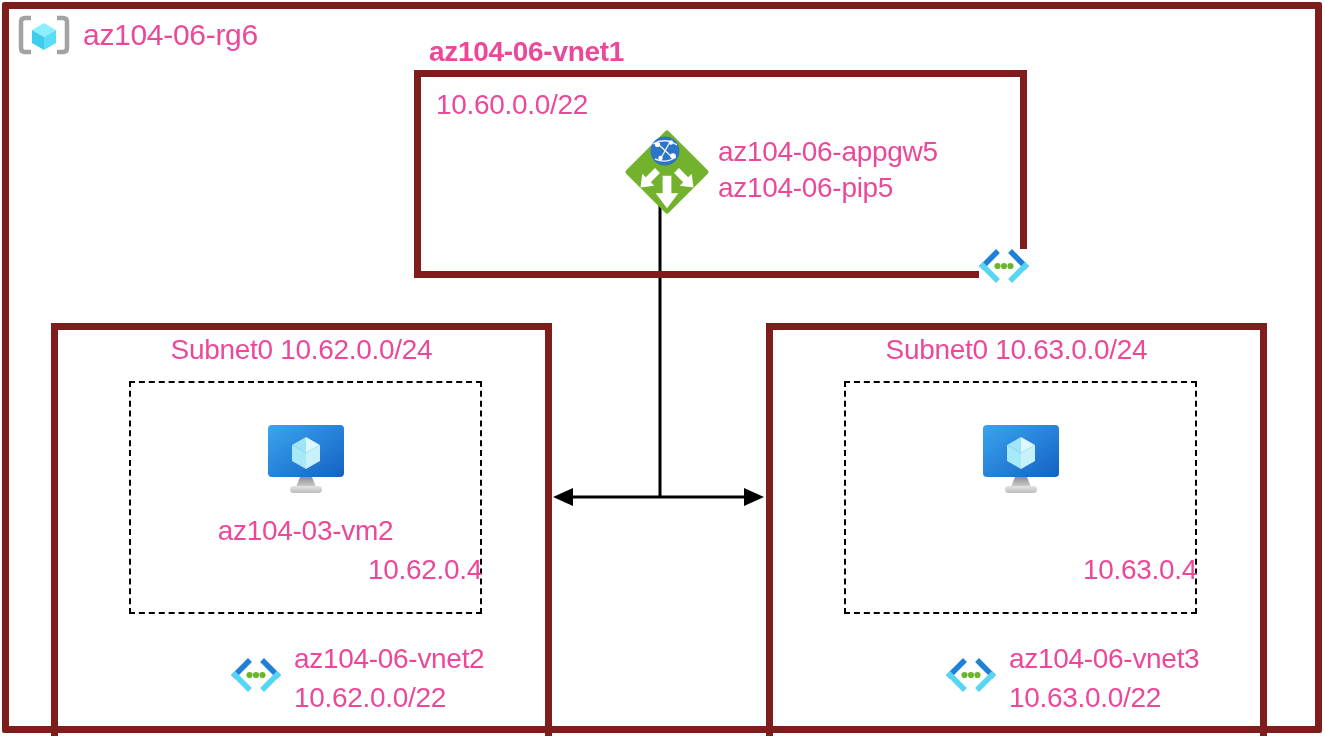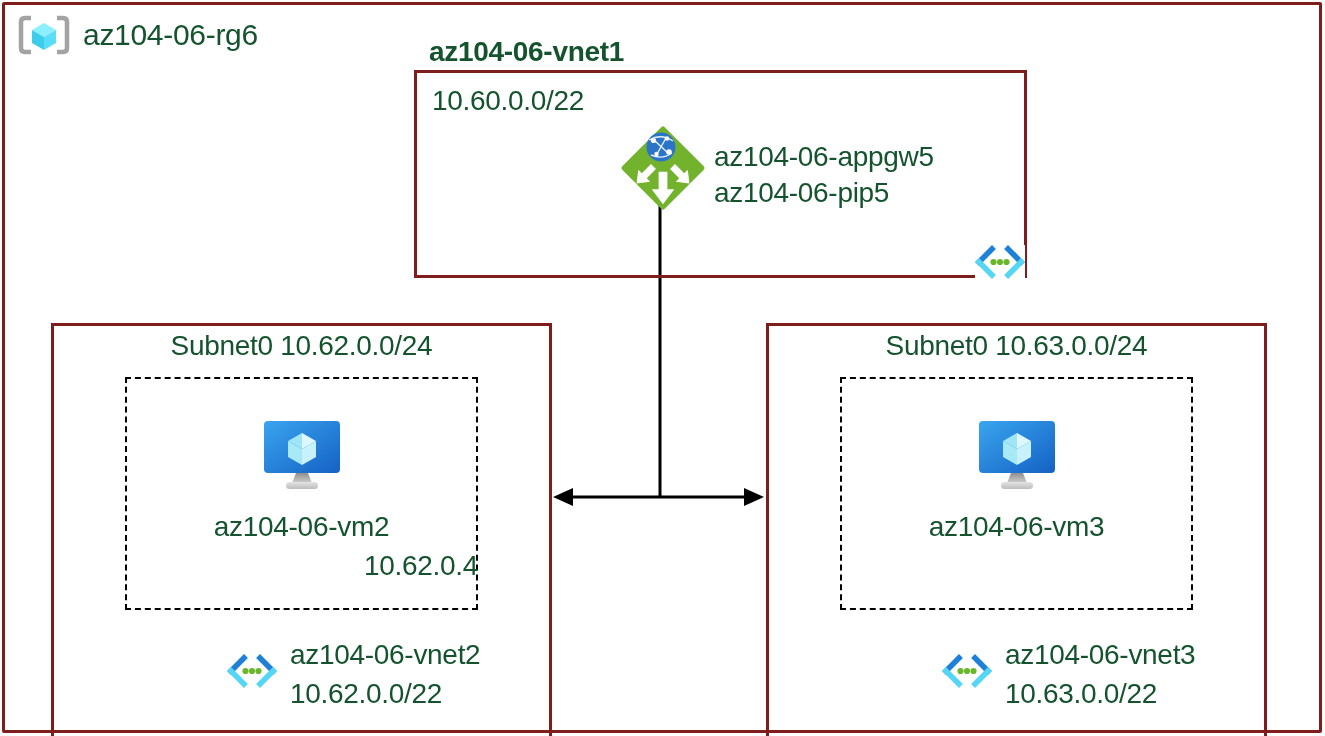--- a/index.html
+++ b/index.html
@@ -1,30 +1,30 @@
 <!DOCTYPE html>
 <html><head>
 <meta charset="utf-8">
 <style>
   html,body{margin:0;padding:0;background:#ffffff;}
   #canvas{
     position:relative;width:1325px;height:736px;background:#ffffff;
-    font-family:"Liberation Sans","DejaVu Sans",sans-serif;color:#14532d;
+    font-family:"Liberation Sans","DejaVu Sans",sans-serif;color:#ec4899;
     overflow:hidden;letter-spacing:-0.3px;
   }
   .abs{position:absolute;}
-  .box{position:absolute;border:3px solid #7f1d1d;box-sizing:border-box;background:transparent;}
+  .box{position:absolute;border:7px solid #7f1d1d;box-sizing:border-box;background:transparent;}
   .outer{left:2px;top:2px;width:1320px;height:731px;border-radius:2px;}
   .rg-header{left:18px;top:15px;display:flex;align-items:center;gap:13px;}
   .rg-label{font-size:30px;line-height:40px;}
   .vnet1-name{left:429px;top:36px;font-size:28px;line-height:32px;font-weight:bold;}
   .vnet1-box{left:414px;top:70px;width:613px;height:208px;}
   .vnet1-cidr{left:15px;top:12px;font-size:28px;line-height:32px;}
   .appgw-icon{left:203px;top:52px;}
-  .appgw-labels{left:297px;top:66px;font-size:28px;line-height:36px;}
+  .appgw-labels{left:297px;top:57px;font-size:28px;line-height:36px;}
   .vnet-chip-tr{left:558px;top:172px;}
   .subnet-box{width:501px;height:432px;top:323px;overflow:visible;}
   .subnet-box.left{left:51px;}
   .subnet-box.right{left:766px;}
   .subnet-title{left:0;top:4px;width:100%;text-align:center;font-size:28px;line-height:32px;}
   .dashed{left:71px;top:51px;width:353px;height:233px;border:2px dashed #000;box-sizing:border-box;}
   .vm-icon{left:209px;top:94px;}
   .vm-name{left:71px;top:184px;width:353px;text-align:center;font-size:28px;line-height:34px;}
   .vm-ip{left:71px;top:223px;width:353px;text-align:right;font-size:28px;line-height:34px;}
   .vnet-chip-bottom{left:173px;top:327px;}
@@ -126,21 +126,21 @@
     <svg class="abs vm-icon" width="78" height="70" viewBox="0 0 78 70">
       <rect x="1" y="1" width="76" height="52" rx="4" fill="url(#vmgrad)"></rect>
       <polygon points="39,13 25,21 39,29" fill="#9fe5f6"></polygon>
       <polygon points="39,13 53,21 39,29" fill="#dcf8fe"></polygon>
       <polygon points="25,21 39,29 39,45 25,37" fill="#a8e9f8"></polygon>
       <polygon points="53,21 39,29 39,45 53,37" fill="#c8f2fb"></polygon>
       <polygon points="33,53 45,53 49,63 29,63" fill="url(#standgrad)"></polygon>
       <rect x="23" y="62" width="32" height="7" rx="3.5" fill="url(#basegrad)"></rect>
     </svg>
 
-    <div class="abs vm-name">az104-06-vm2</div>
+    <div class="abs vm-name">az104-03-vm2</div>
     <div class="abs vm-ip">10.62.0.4</div>
 
     <svg class="abs vnet-chip-bottom" width="50" height="36" viewBox="0 0 50 34">
       <rect x="0" y="0" width="50" height="34" fill="#ffffff"></rect>
       <path d="M17,4 L4,17" stroke="#1e80d7" stroke-width="5.5" stroke-linecap="square" fill="none"></path>
       <path d="M4,17 L17,30" stroke="#55d6f5" stroke-width="5.5" stroke-linecap="square" fill="none"></path>
       <path d="M33,4 L46,17" stroke="#1e80d7" stroke-width="5.5" stroke-linecap="square" fill="none"></path>
       <path d="M46,17 L33,30" stroke="#55d6f5" stroke-width="5.5" stroke-linecap="square" fill="none"></path>
       <circle cx="18.5" cy="17" r="3.1" fill="#6ab72d"></circle>
       <circle cx="25" cy="17" r="3.1" fill="#6ab72d"></circle>
@@ -157,21 +157,21 @@
     <svg class="abs vm-icon" width="78" height="70" viewBox="0 0 78 70">
       <rect x="1" y="1" width="76" height="52" rx="4" fill="url(#vmgrad)"></rect>
       <polygon points="39,13 25,21 39,29" fill="#9fe5f6"></polygon>
       <polygon points="39,13 53,21 39,29" fill="#dcf8fe"></polygon>
       <polygon points="25,21 39,29 39,45 25,37" fill="#a8e9f8"></polygon>
       <polygon points="53,21 39,29 39,45 53,37" fill="#c8f2fb"></polygon>
       <polygon points="33,53 45,53 49,63 29,63" fill="url(#standgrad)"></polygon>
       <rect x="23" y="62" width="32" height="7" rx="3.5" fill="url(#basegrad)"></rect>
     </svg>
 
-    <div class="abs vm-name">az104-06-vm3</div>
+    <div class="abs vm-ip">10.63.0.4</div>
 
     <svg class="abs vnet-chip-bottom" width="50" height="36" viewBox="0 0 50 34">
       <rect x="0" y="0" width="50" height="34" fill="#ffffff"></rect>
       <path d="M17,4 L4,17" stroke="#1e80d7" stroke-width="5.5" stroke-linecap="square" fill="none"></path>
       <path d="M4,17 L17,30" stroke="#55d6f5" stroke-width="5.5" stroke-linecap="square" fill="none"></path>
       <path d="M33,4 L46,17" stroke="#1e80d7" stroke-width="5.5" stroke-linecap="square" fill="none"></path>
       <path d="M46,17 L33,30" stroke="#55d6f5" stroke-width="5.5" stroke-linecap="square" fill="none"></path>
       <circle cx="18.5" cy="17" r="3.1" fill="#6ab72d"></circle>
       <circle cx="25" cy="17" r="3.1" fill="#6ab72d"></circle>
       <circle cx="31.5" cy="17" r="3.1" fill="#6ab72d"></circle>

